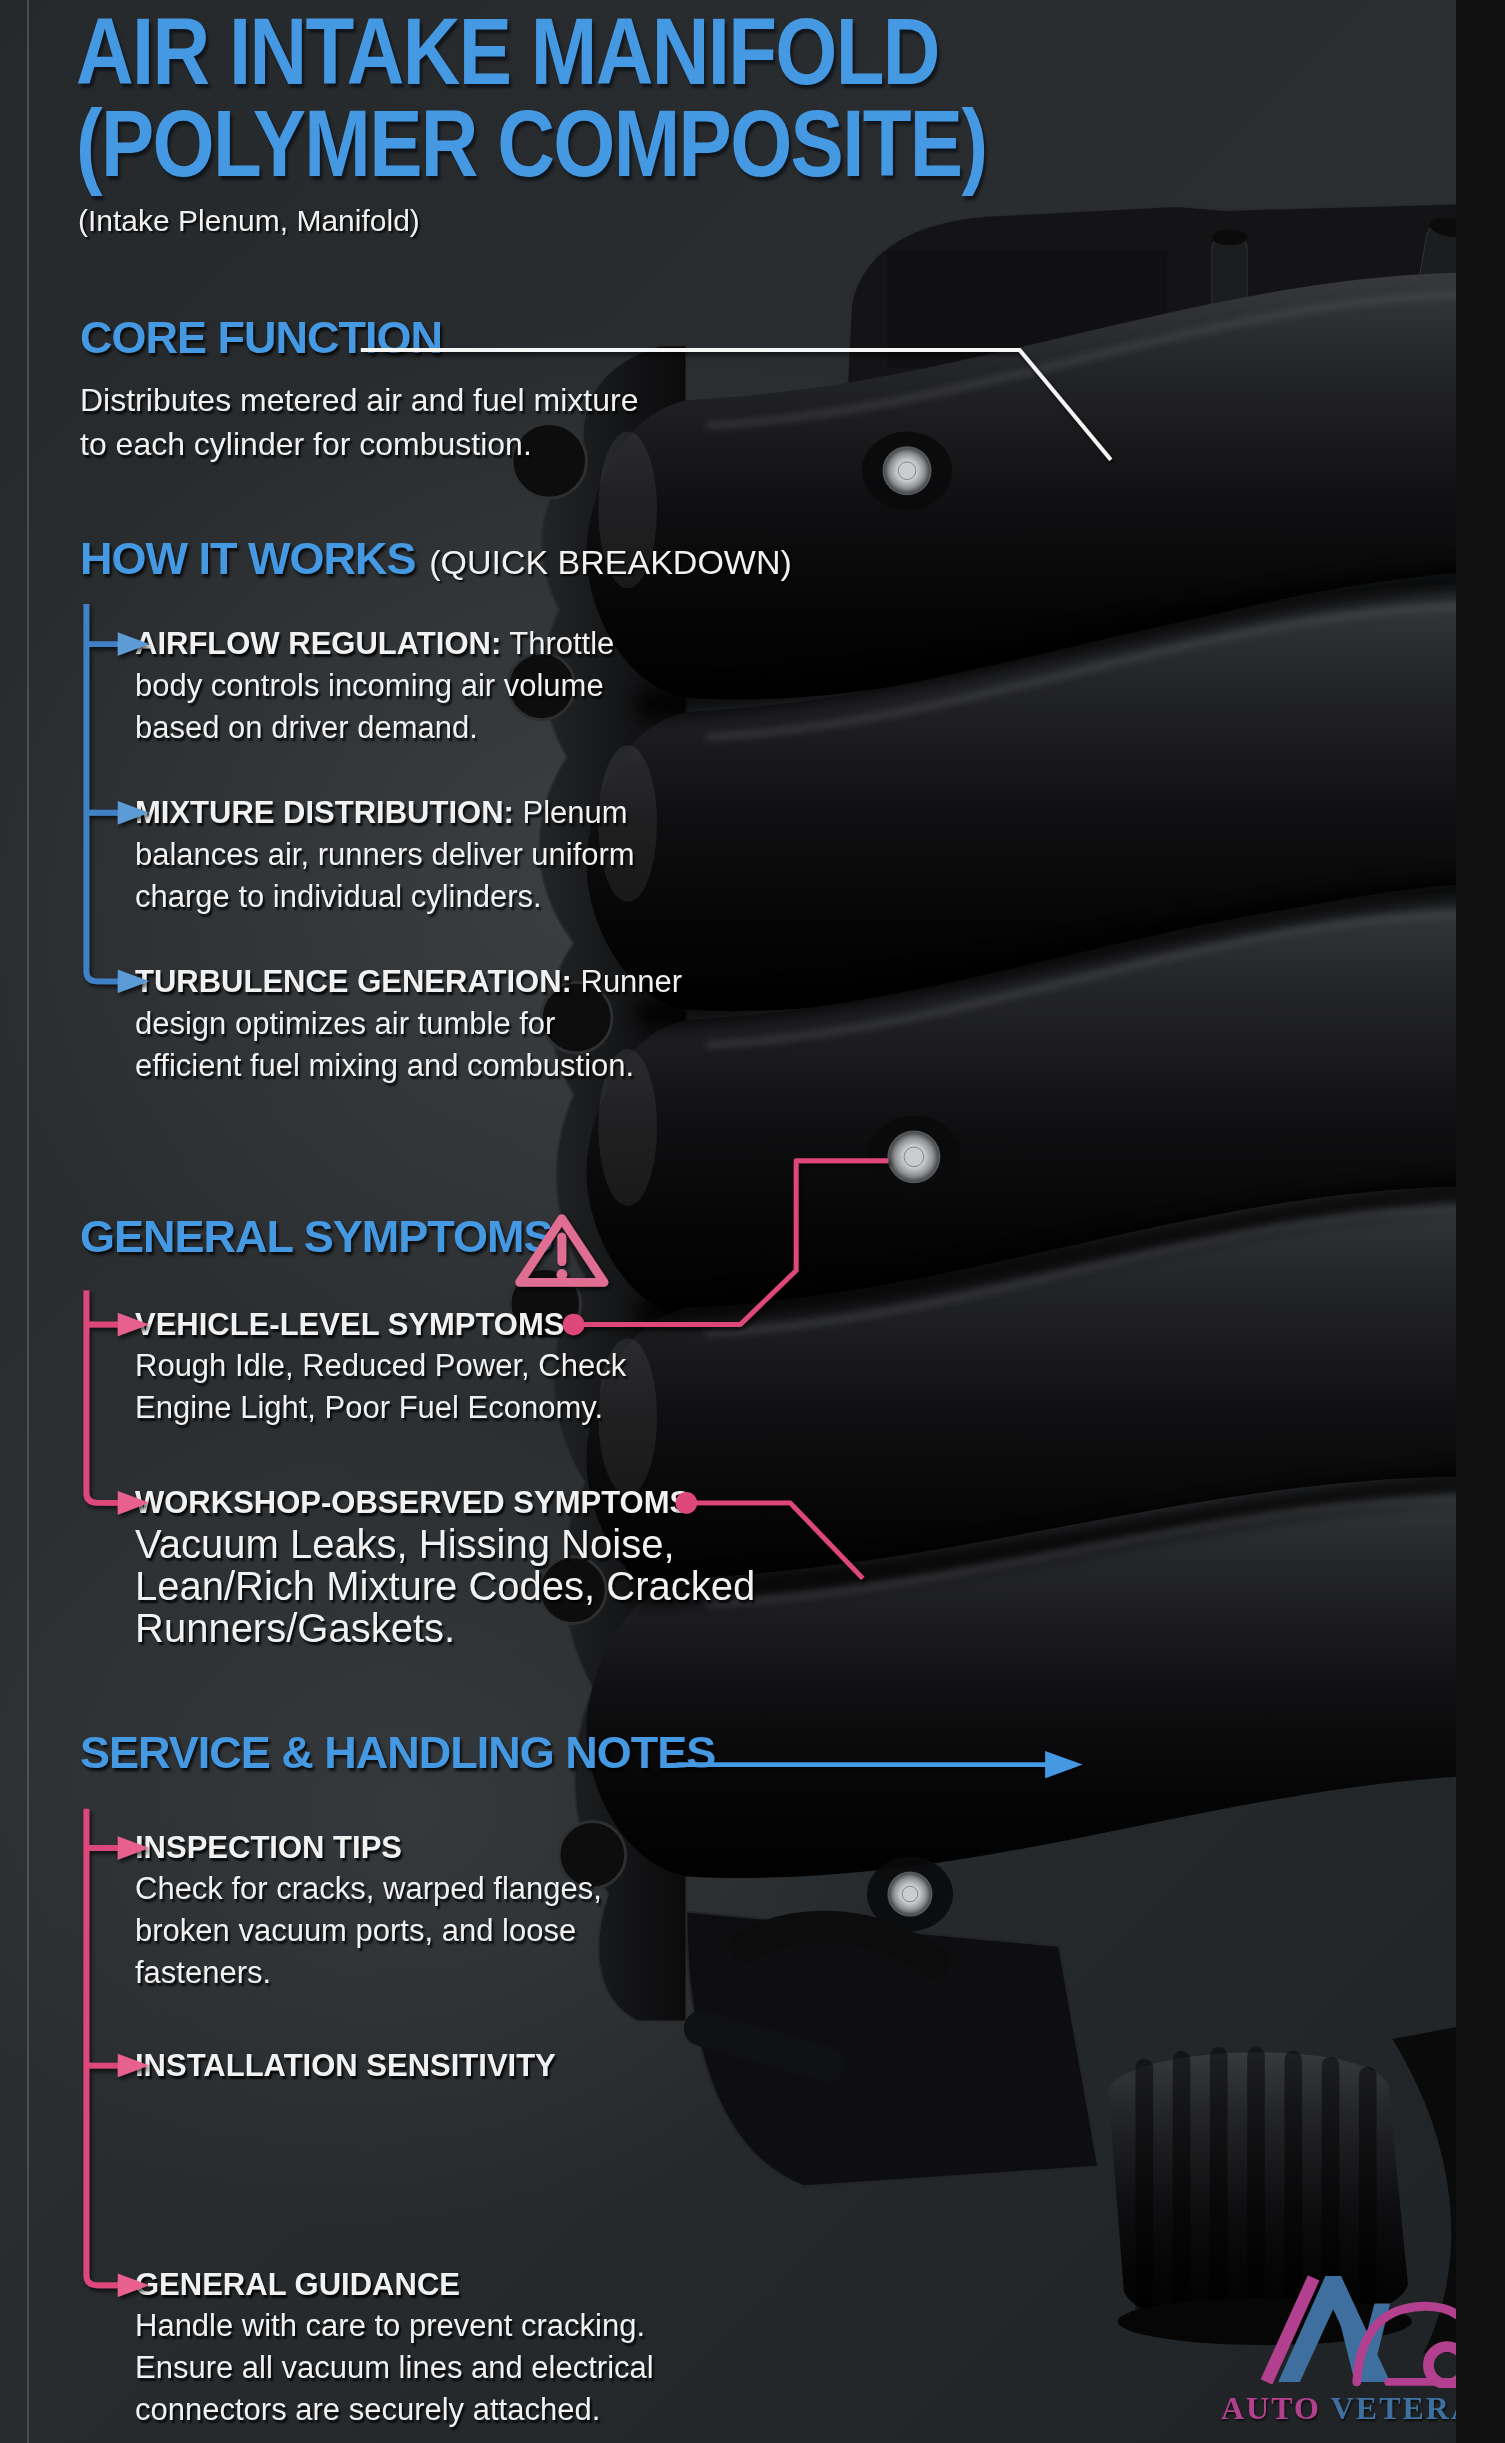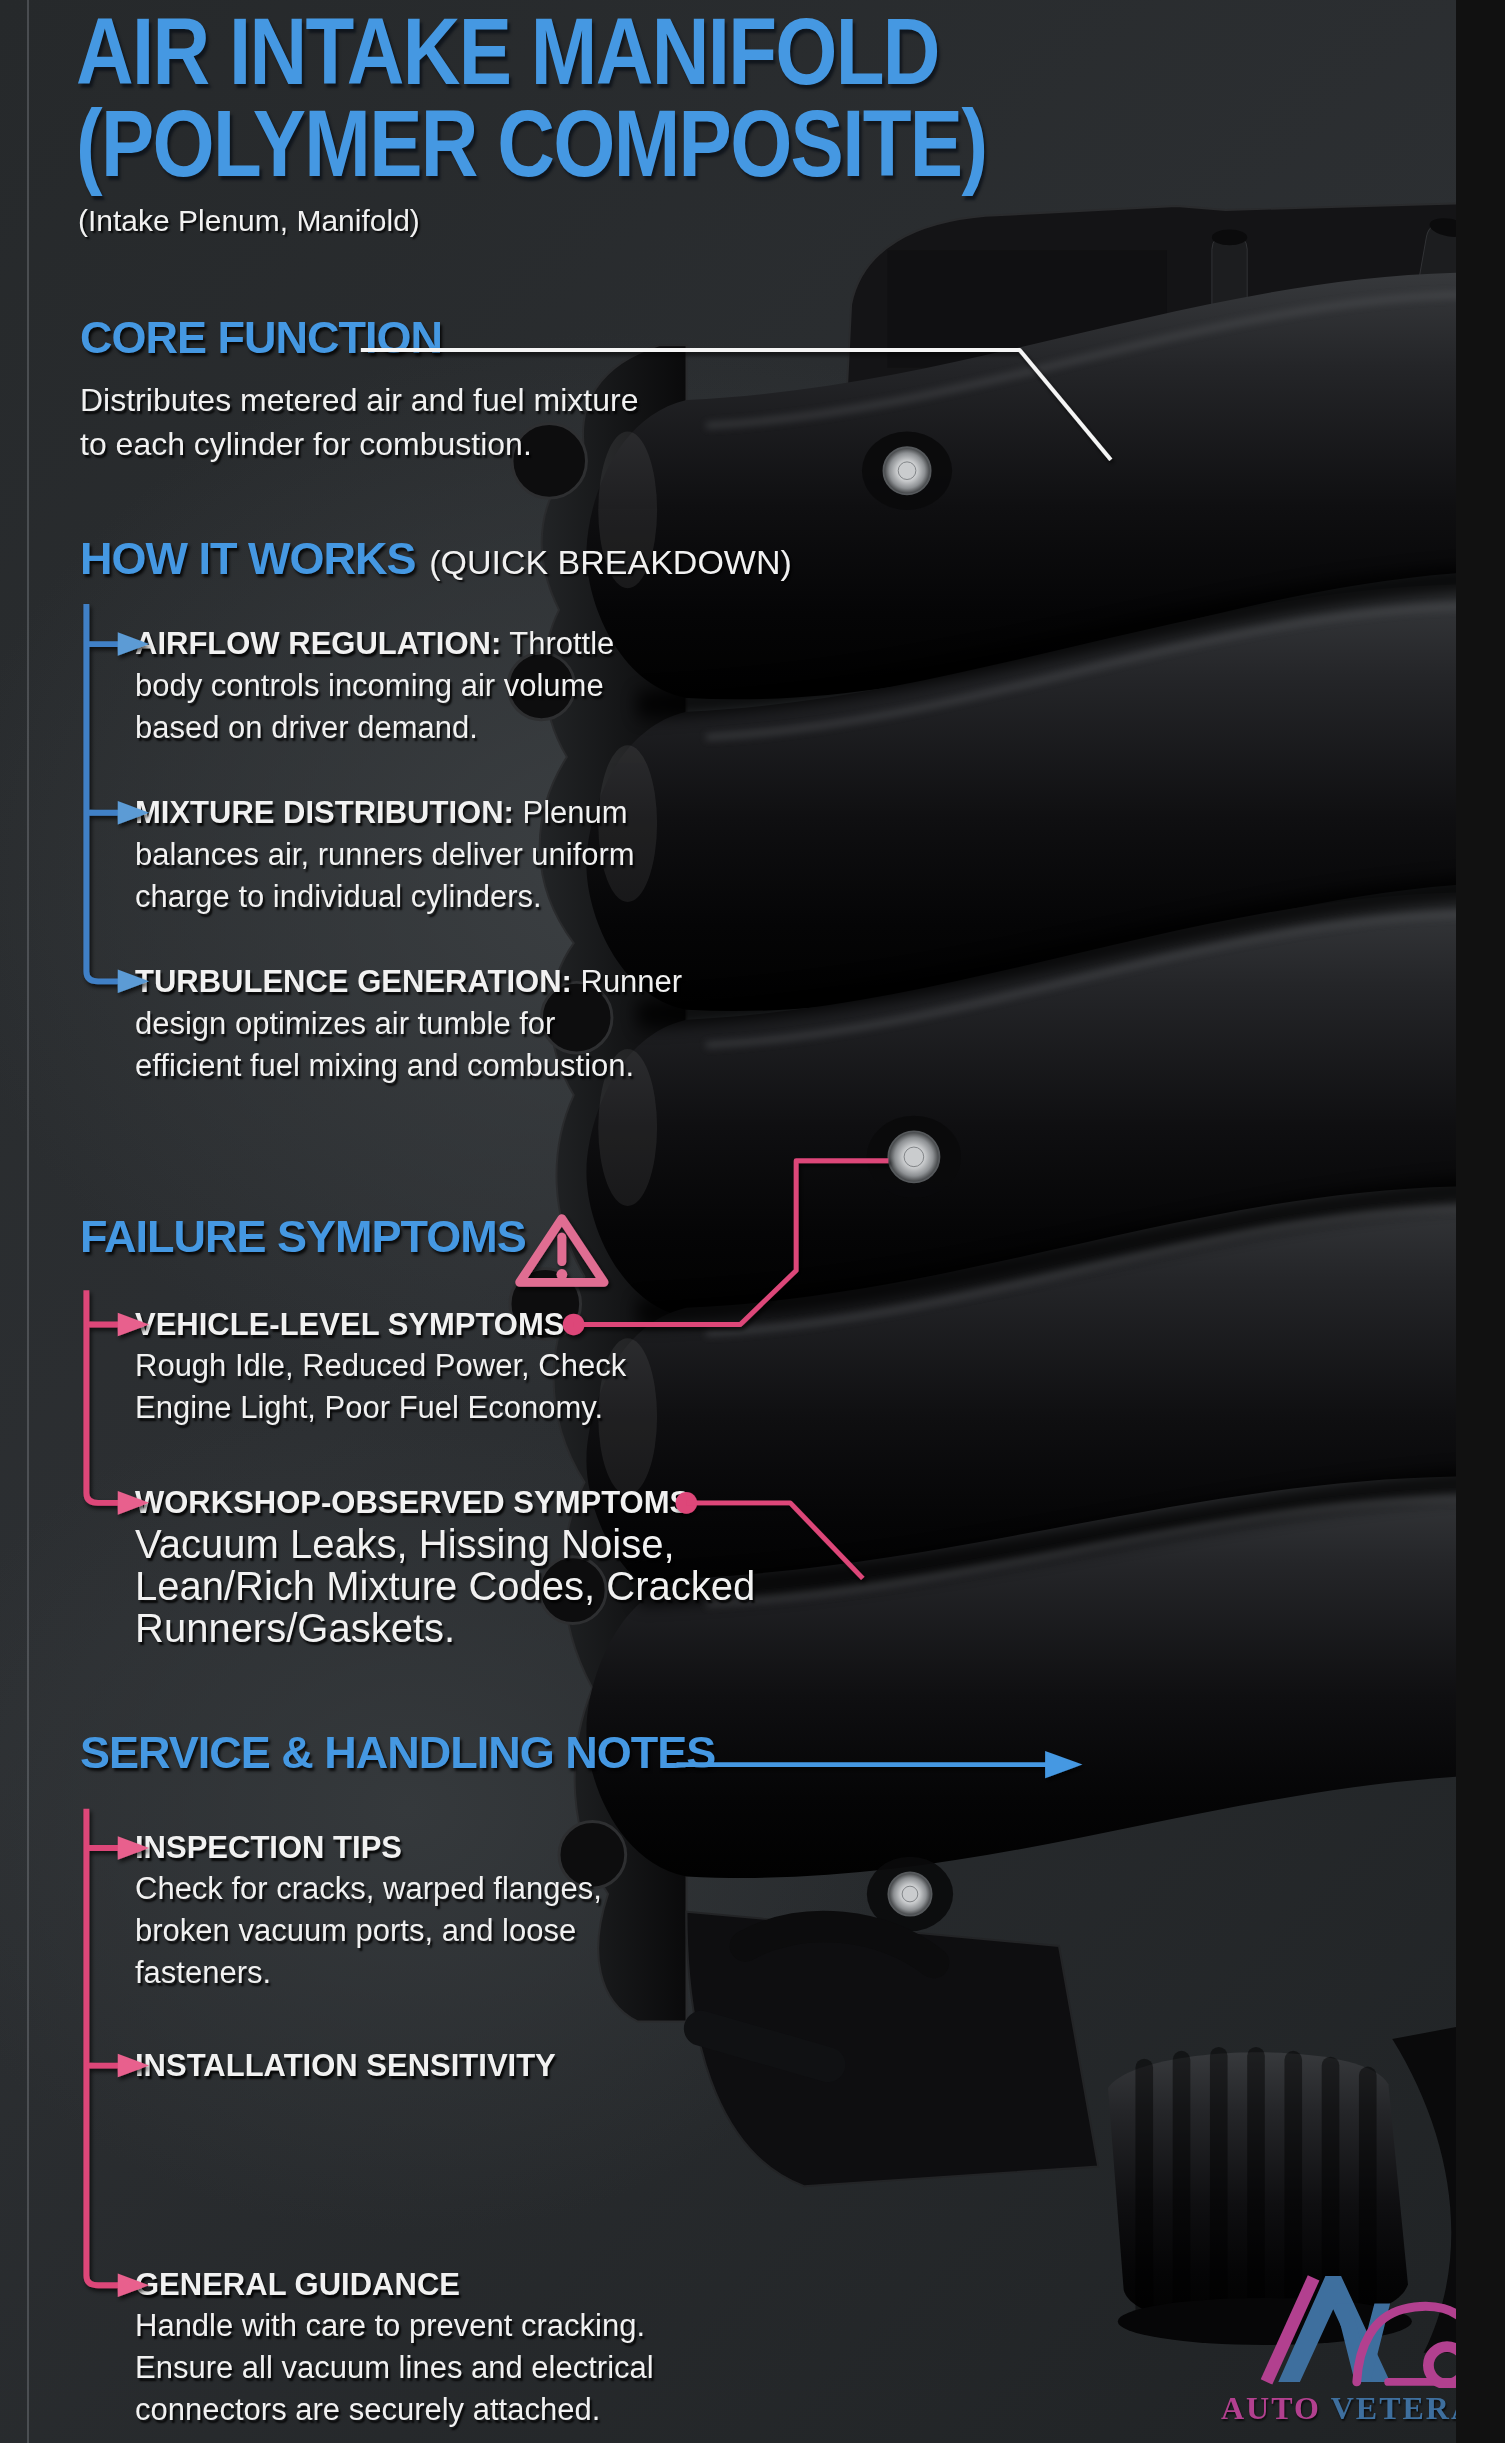--- a/index.html
+++ b/index.html
@@ -221,21 +221,21 @@
     <p><span class="lbl">MIXTURE DISTRIBUTION:</span><span> Plenum
 balances air, runners deliver uniform
 charge to individual cylinders.</span></p>
   </div>
   <div class="abs item" style="top:961px">
     <p><span class="lbl">TURBULENCE GENERATION:</span><span> Runner
 design optimizes air tumble for
 efficient fuel mixing and combustion.</span></p>
   </div>
 
-  <h2 class="abs h-sec" style="left:80px;top:1211px">FAILURE SYMPTOMS</h2>
+  <h2 class="abs h-sec" style="left:80px;top:1211px">GENERAL SYMPTOMS</h2>
 
   <div class="abs lbl-line" style="left:135px;top:1304px">VEHICLE-LEVEL SYMPTOMS</div>
   <p class="abs item" style="left:135px;top:1345px;font-size:31px;line-height:42px;white-space:pre-line;color:var(--text-white);text-shadow:2px 2.9px 2px rgba(0,0,0,.85)">Rough Idle, Reduced Power, Check
 Engine Light, Poor Fuel Economy.</p>
 
   <div class="abs lbl-line" style="left:135px;top:1482px">WORKSHOP-OBSERVED SYMPTOMS</div>
   <p class="abs item" style="left:135px;top:1523px;font-size:40px;line-height:42px;white-space:pre-line;color:var(--text-white);text-shadow:2px 2.9px 2px rgba(0,0,0,.85)">Vacuum Leaks, Hissing Noise,
 Lean/Rich Mixture Codes, Cracked
 Runners/Gaskets.</p>
 

